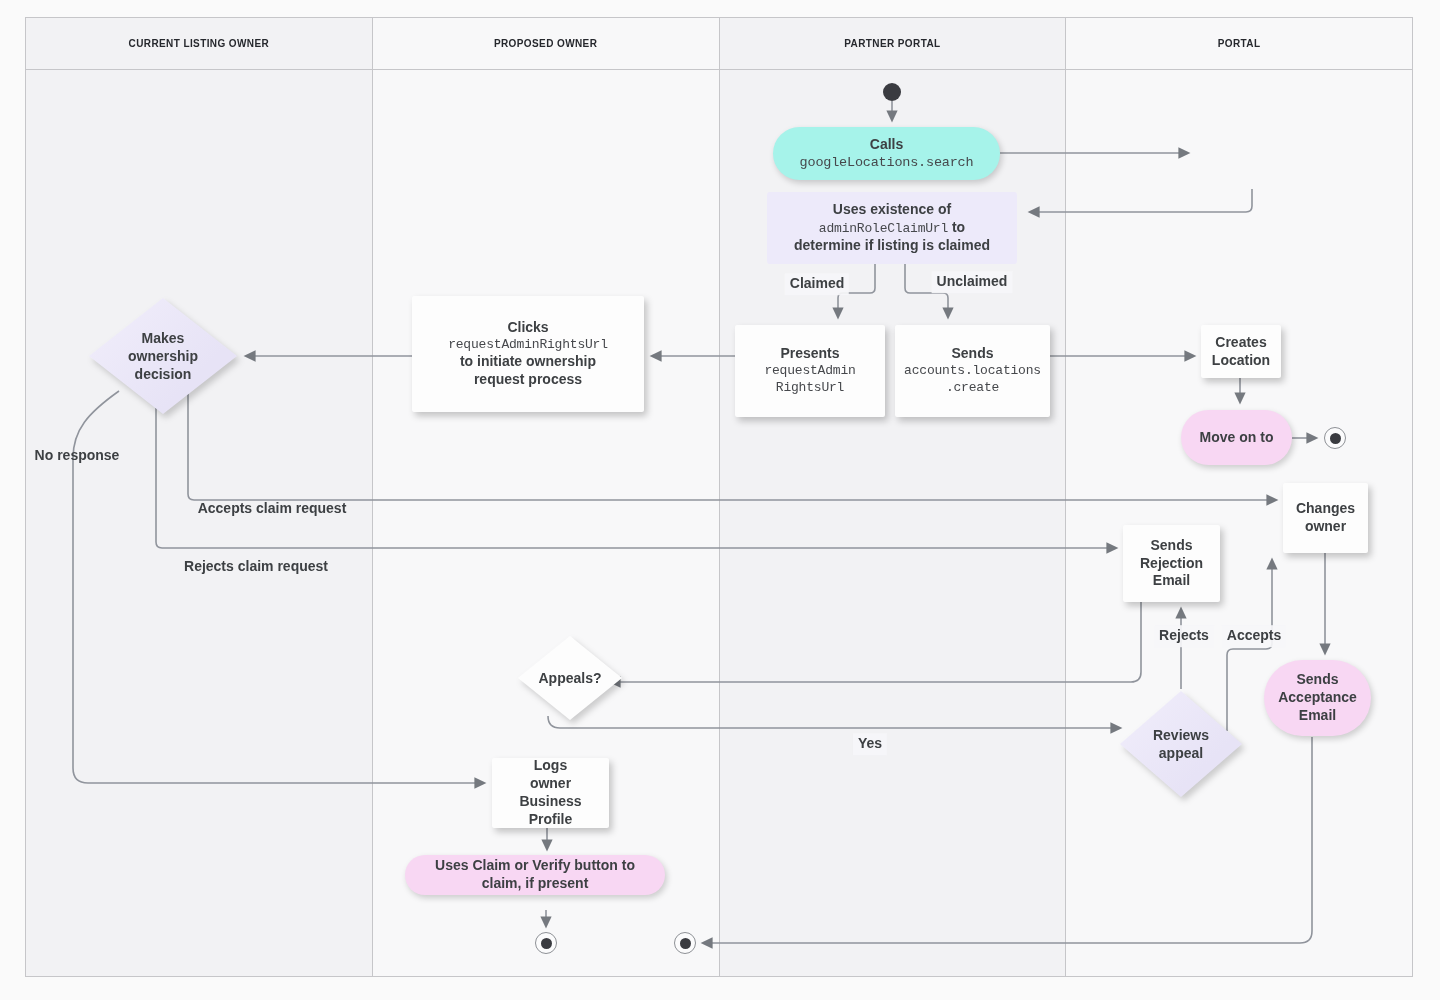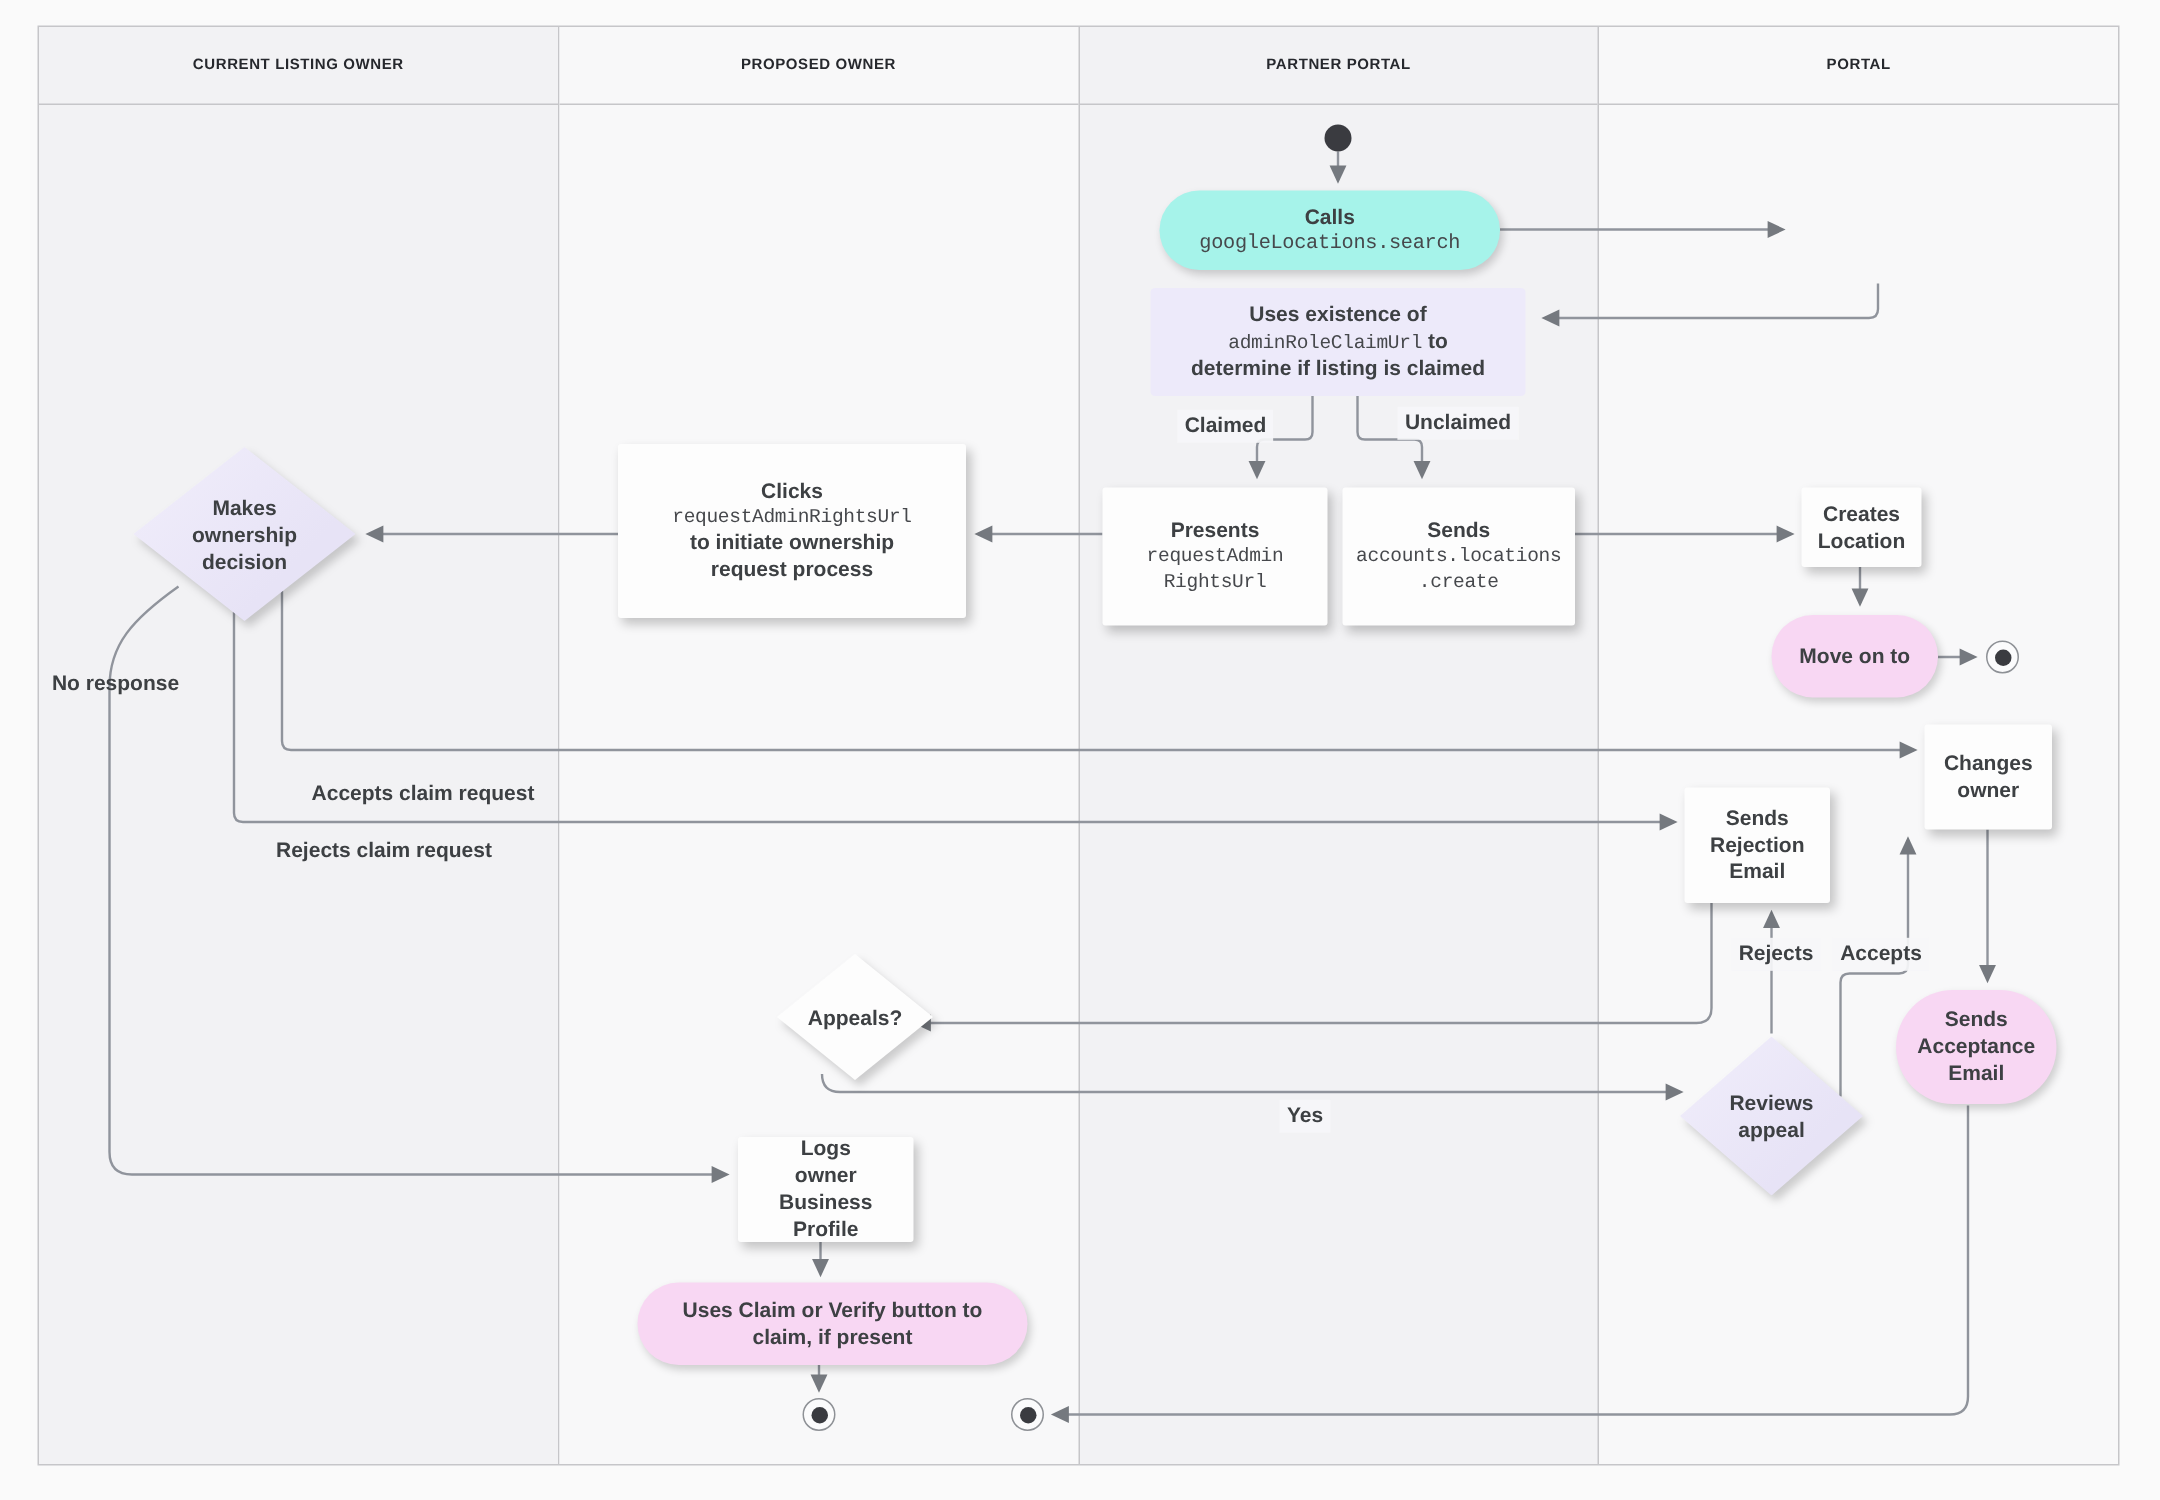--- a/index.html
+++ b/index.html
@@ -178,25 +178,25 @@
   </div>
 
   <div class="node pill pink" style="left:1264px;top:660px;width:107px;height:76px;border-radius:40px;">
     <span style="max-width:86px;">Sends Acceptance Email</span>
   </div>
 
   <div class="node box" style="left:492px;top:758px;width:117px;height:70px;">
     <span style="max-width:74px;">Logs owner Business Profile</span>
   </div>
 
-  <div class="node pill pink" style="left:425px;top:855px;width:260px;height:55px;">
+  <div class="node pill pink" style="left:405px;top:855px;width:260px;height:40px;">
     <span style="max-width:226px;">Uses Claim or Verify button to claim, if present</span>
   </div>
 
   <div class="elabel" style="left:817px;top:284px;">Claimed</div>
   <div class="elabel" style="left:972px;top:282px;">Unclaimed</div>
   <div class="elabel wrap" style="left:77px;top:456px;background:transparent;">No response</div>
-  <div class="elabel" style="left:272px;top:529px;background:transparent;margin-left:10px;">Accepts claim request</div>
+  <div class="elabel" style="left:272px;top:509px;background:transparent;">Accepts claim request</div>
   <div class="elabel" style="left:256px;top:567px;background:transparent;">Rejects claim request</div>
   <div class="elabel" style="left:1184px;top:636px;">Rejects</div>
   <div class="elabel" style="left:1254px;top:636px;">Accepts</div>
   <div class="elabel" style="left:870px;top:744px;">Yes</div>
 </div>
 
 </body></html>

